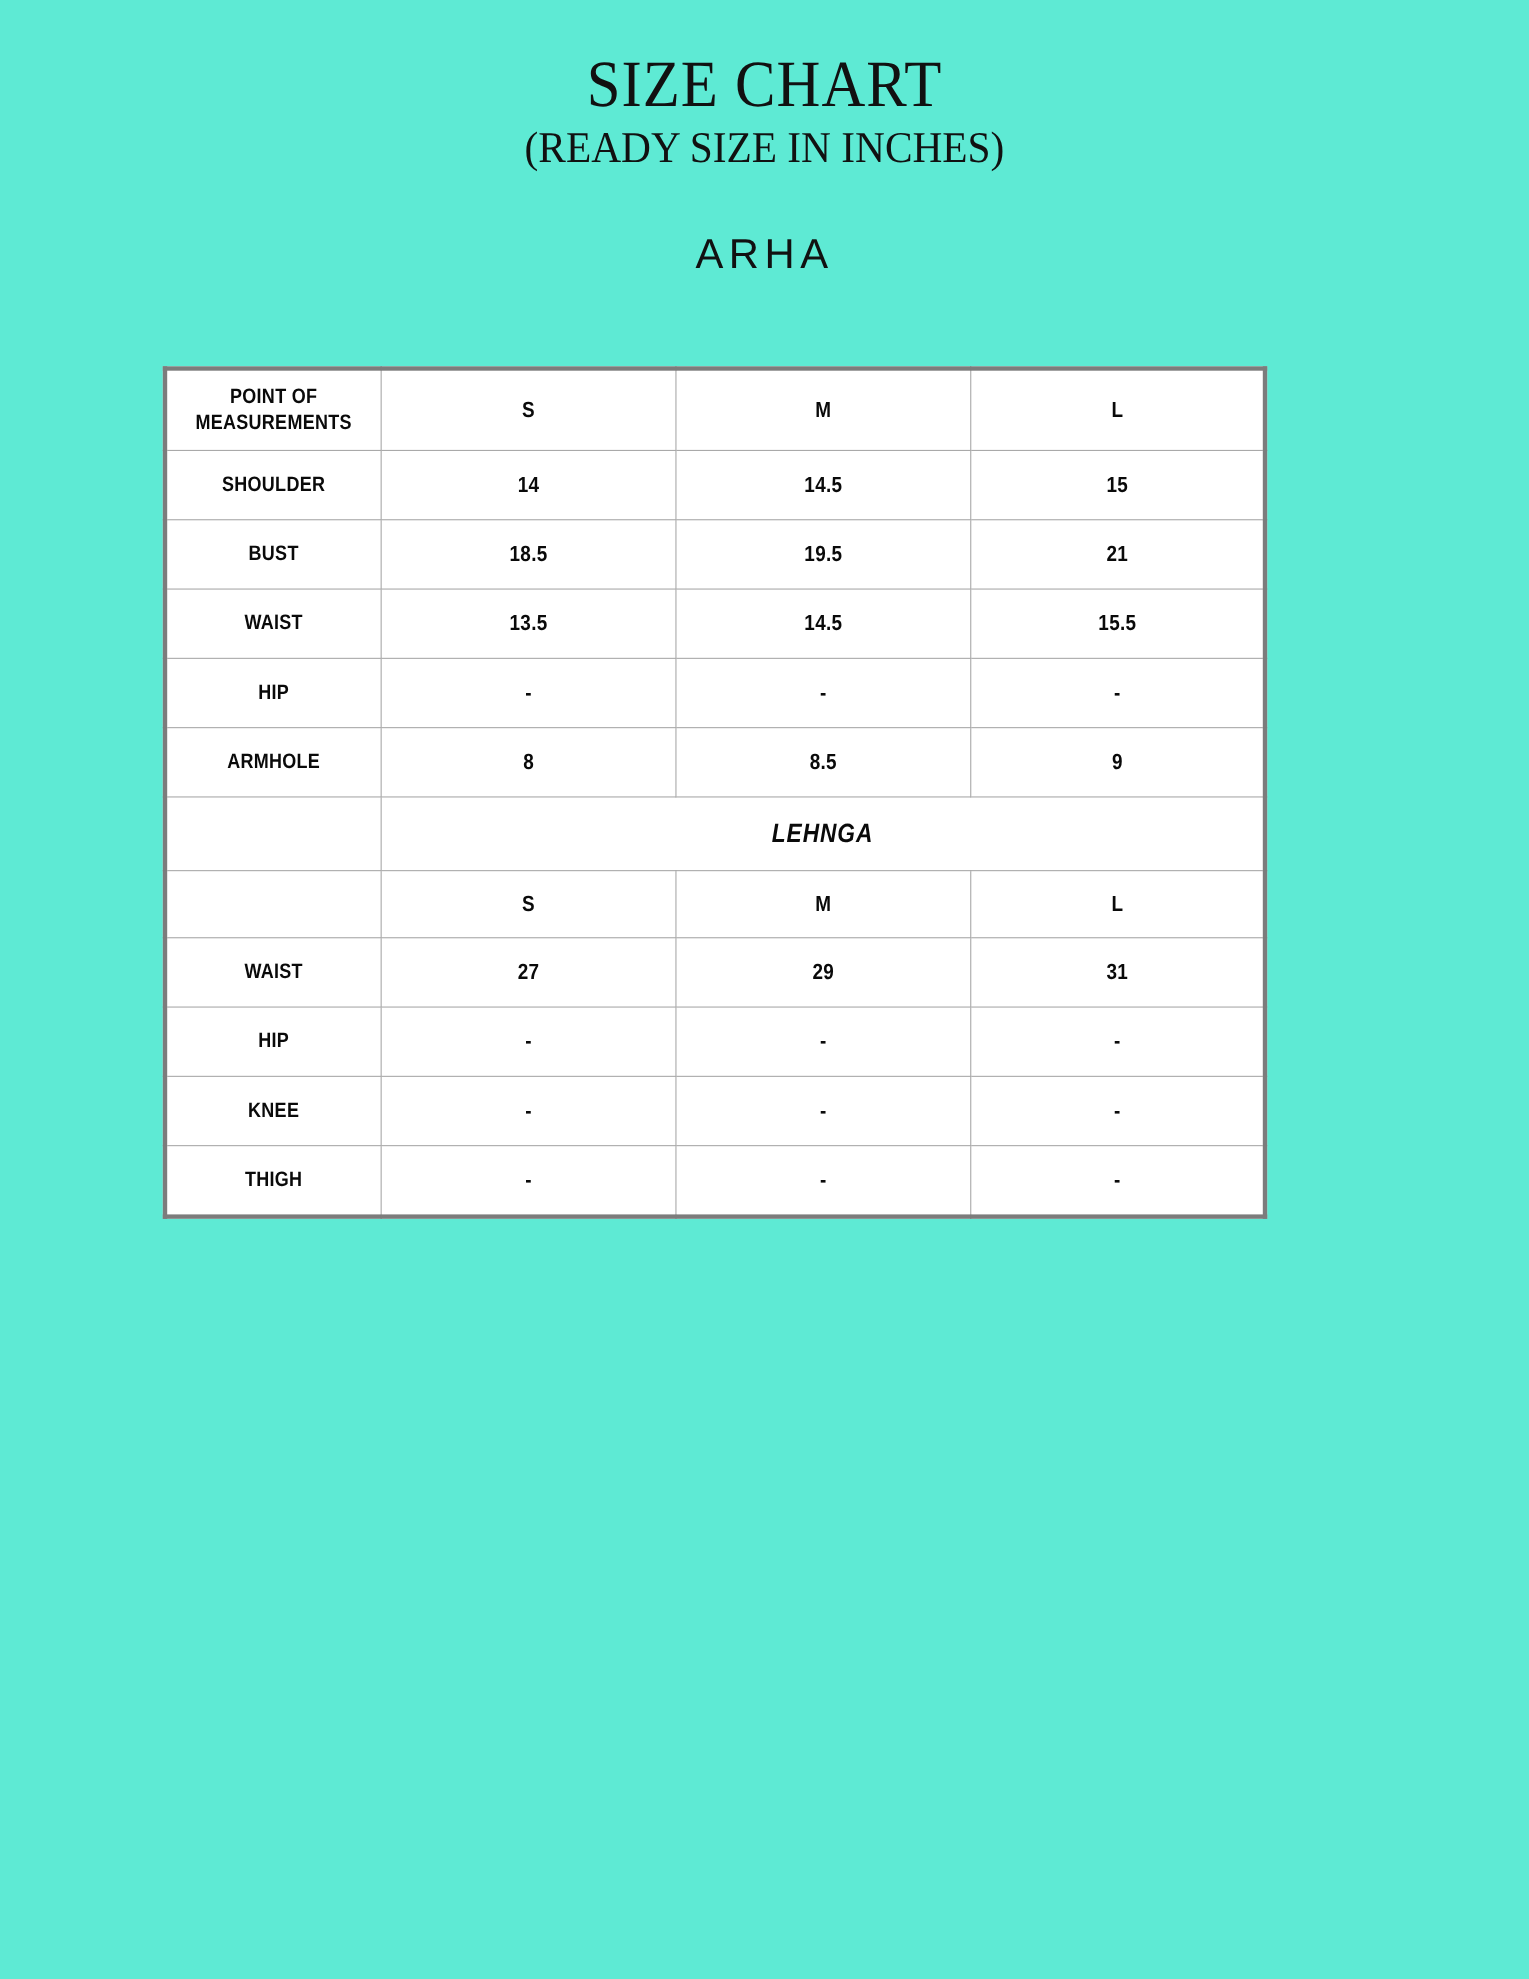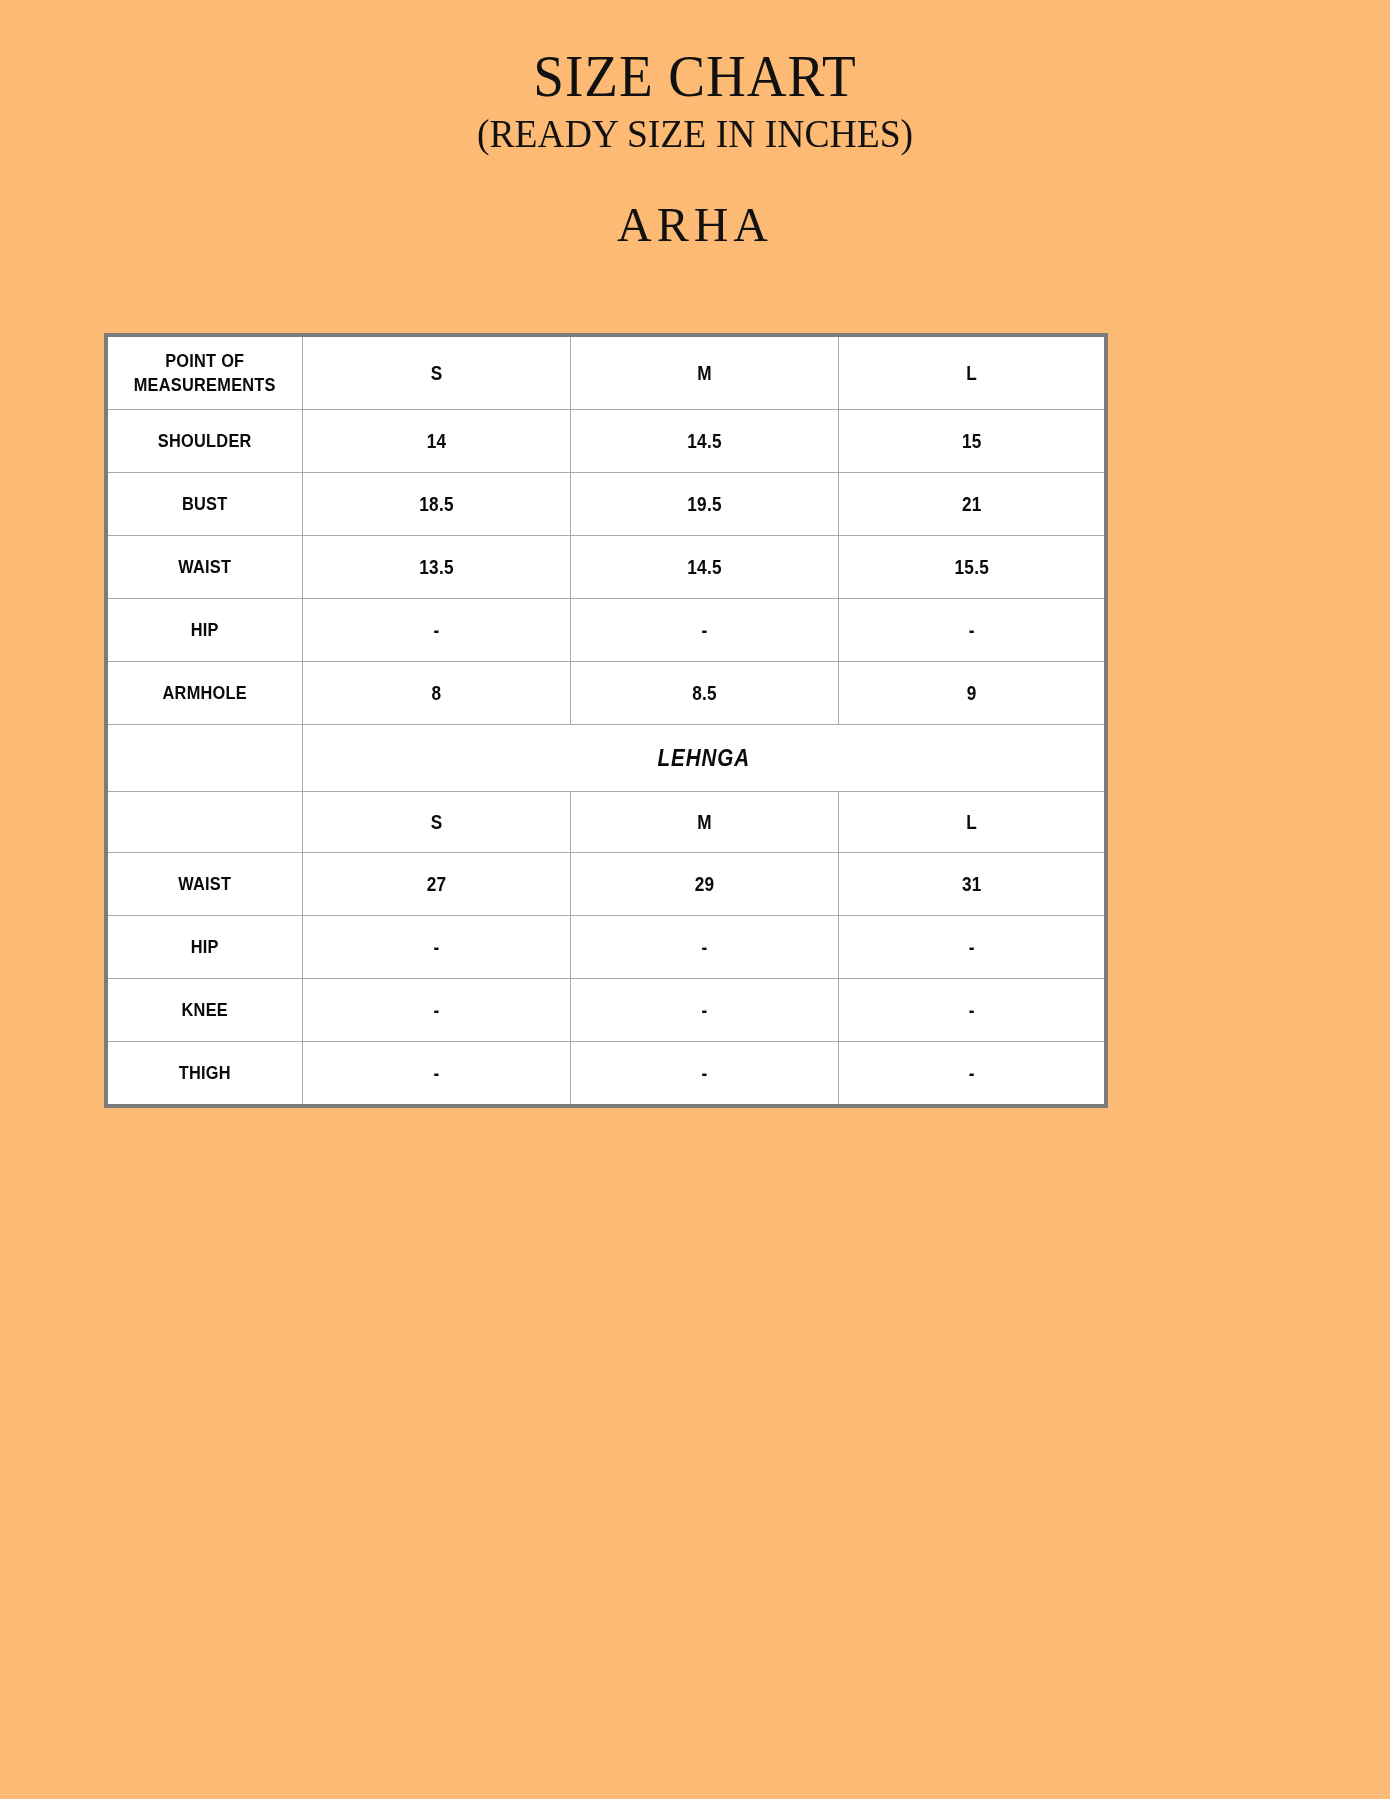--- a/index.html
+++ b/index.html
@@ -13,21 +13,21 @@
     height: 1799px;
     font-family: "Liberation Sans", sans-serif;
     color: #000000;
     overflow: hidden;
   }
 
   .page {
     position: relative;
     width: 1390px;
     height: 1799px;
-    background: #fdba74;
+    background: #5eead4;
   }
 
   
   .heading {
     text-align: center;
     padding-top: 46px;
   }
   .title-main {
     font-family: "Liberation Serif", "DejaVu Serif", serif;
     font-size: 60px;
@@ -41,42 +41,43 @@
   .title-sub {
     font-family: "Liberation Serif", "DejaVu Serif", serif;
     font-size: 40px;
     line-height: 1.12;
     font-weight: 400;
     color: #111111;
     margin: 6px 0 0 0;
     transform: scaleX(0.94);
   }
   .brand {
-    font-family: Liberation Serif, serif;
-    font-size: 48px;
+    font-family: Liberation Sans, sans-serif;
+    font-size: 38px;
     line-height: 1.0;
     font-weight: 400;
     letter-spacing: 5px;
     color: #111111;
-    margin: 44px 0 0 0;
+    margin: 56px 0 0 0;
   }
 
   
   .table-wrap {
     position: absolute;
     left: 104px;
     top: 333px;
     width: 1002px;
   }
   table.size-chart {
     width: 1002px;
     border-collapse: collapse;
     table-layout: fixed;
     border: 4px solid #7c7c7c;
     background: #ffffff;
+    margin-left: 44px;
   }
   table.size-chart td {
     border: 1px solid #a9a9a9;
     text-align: center;
     vertical-align: middle;
     font-family: "Liberation Sans", sans-serif;
     font-weight: bold;
     font-size: 19px;
     letter-spacing: 0.3px;
     color: #0a0a0a;

